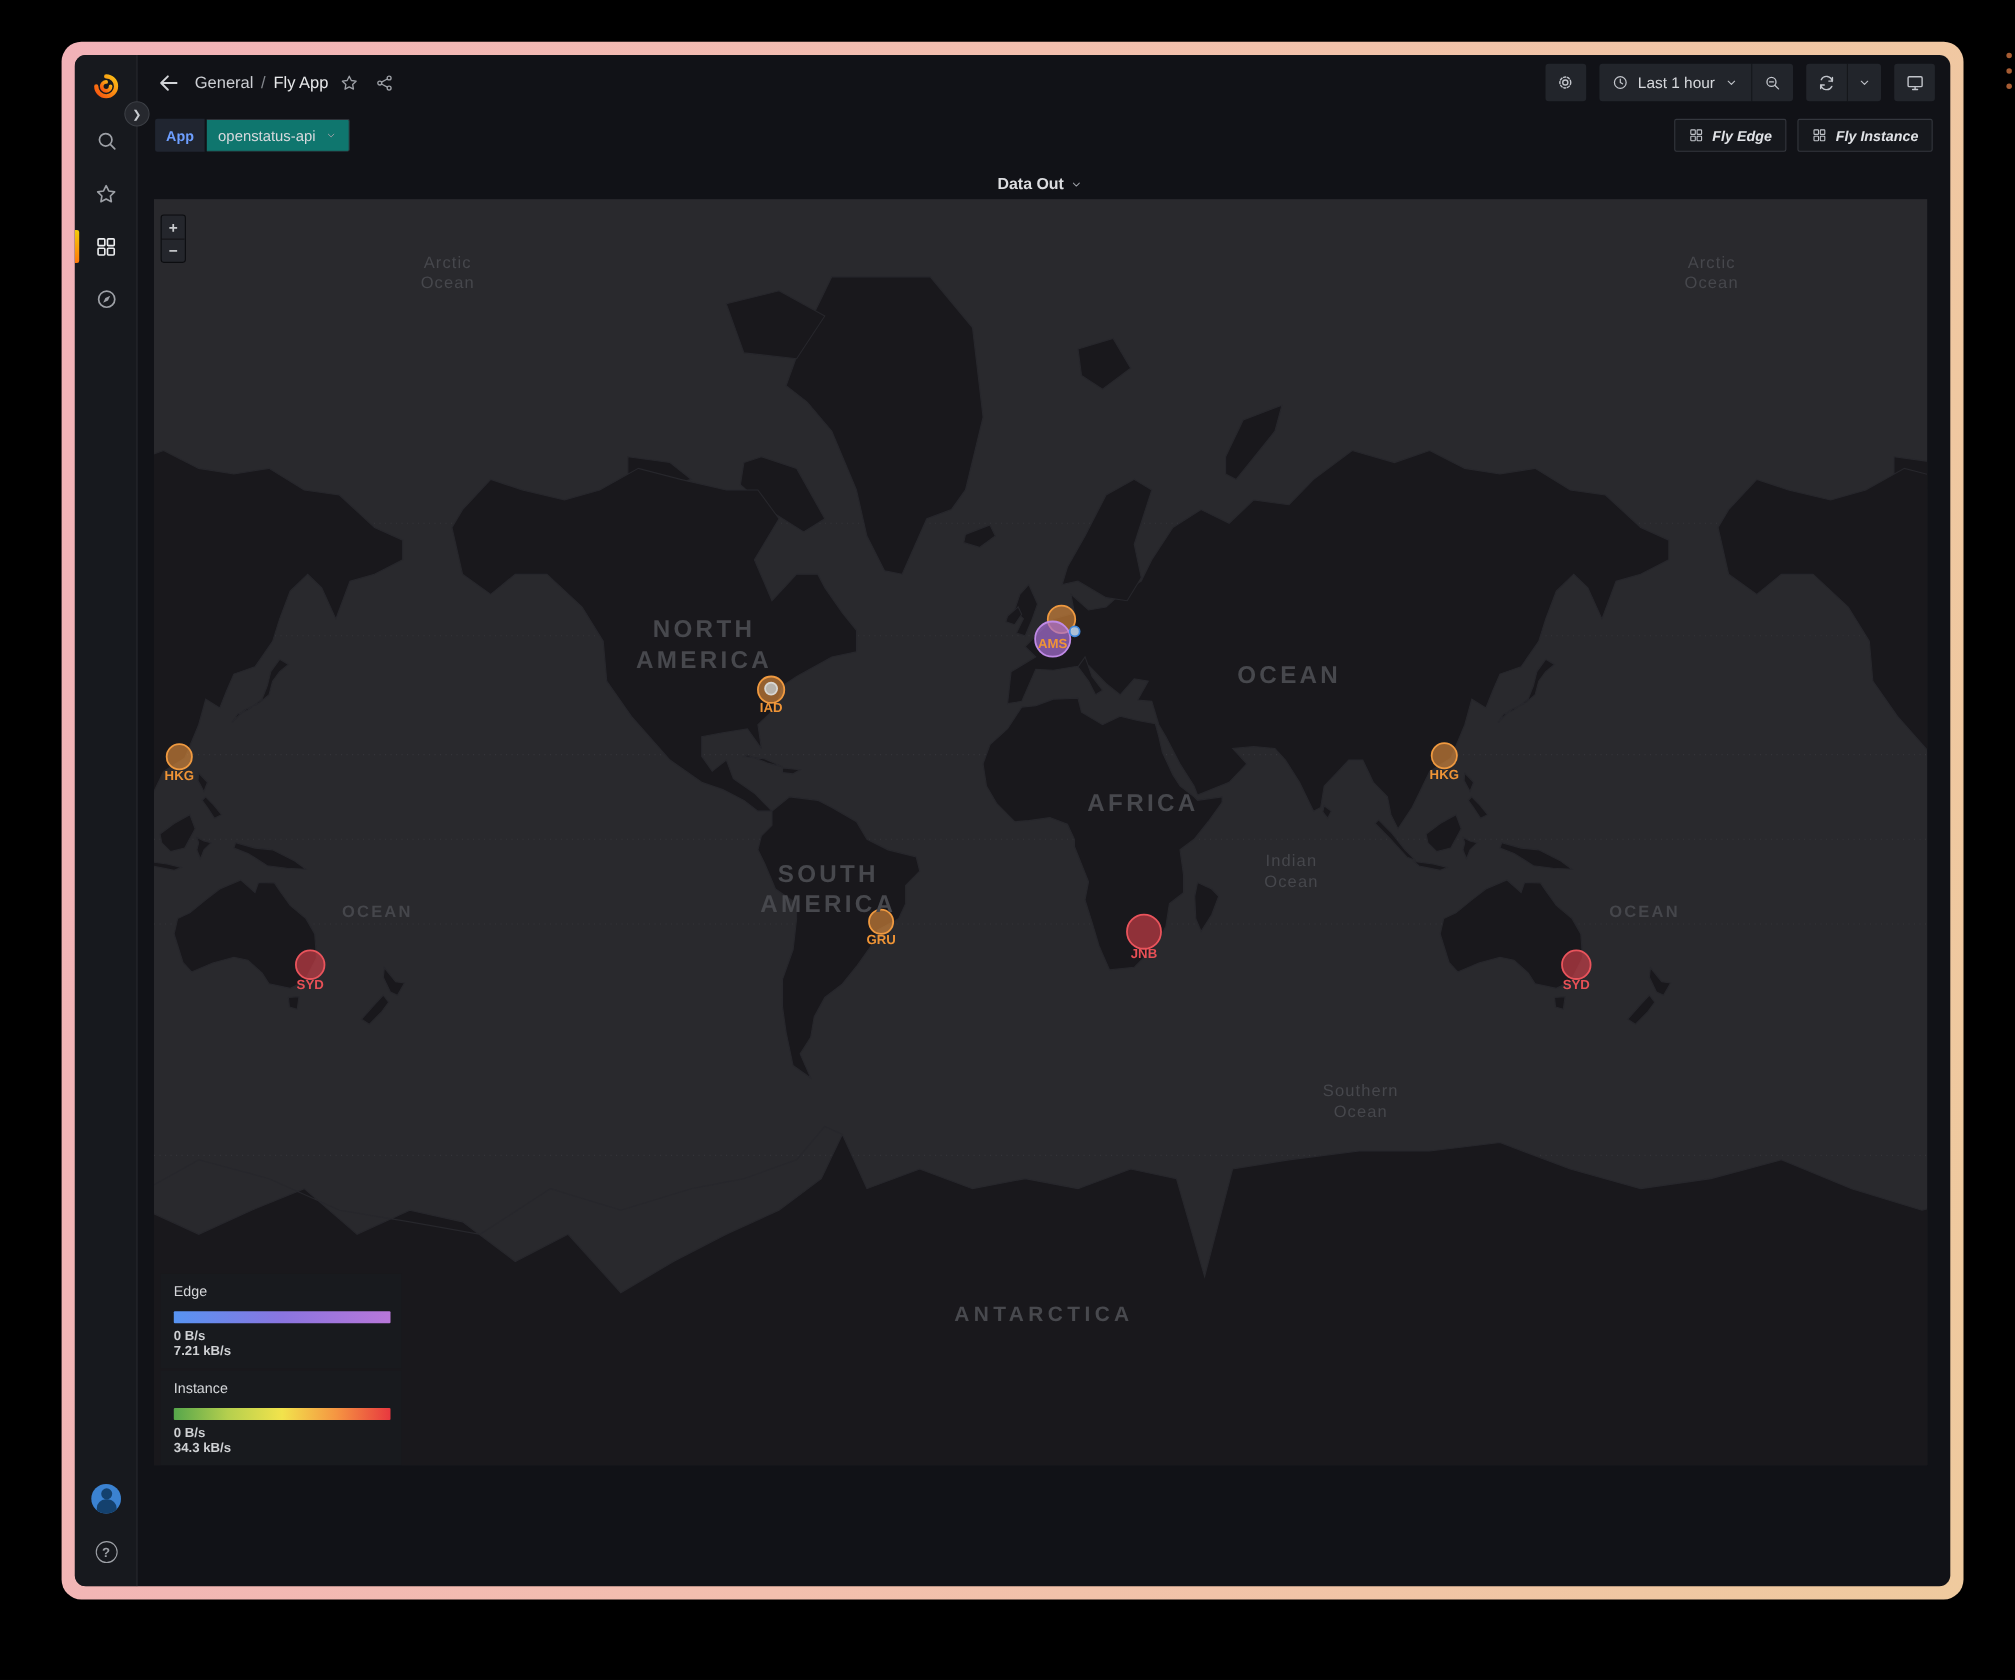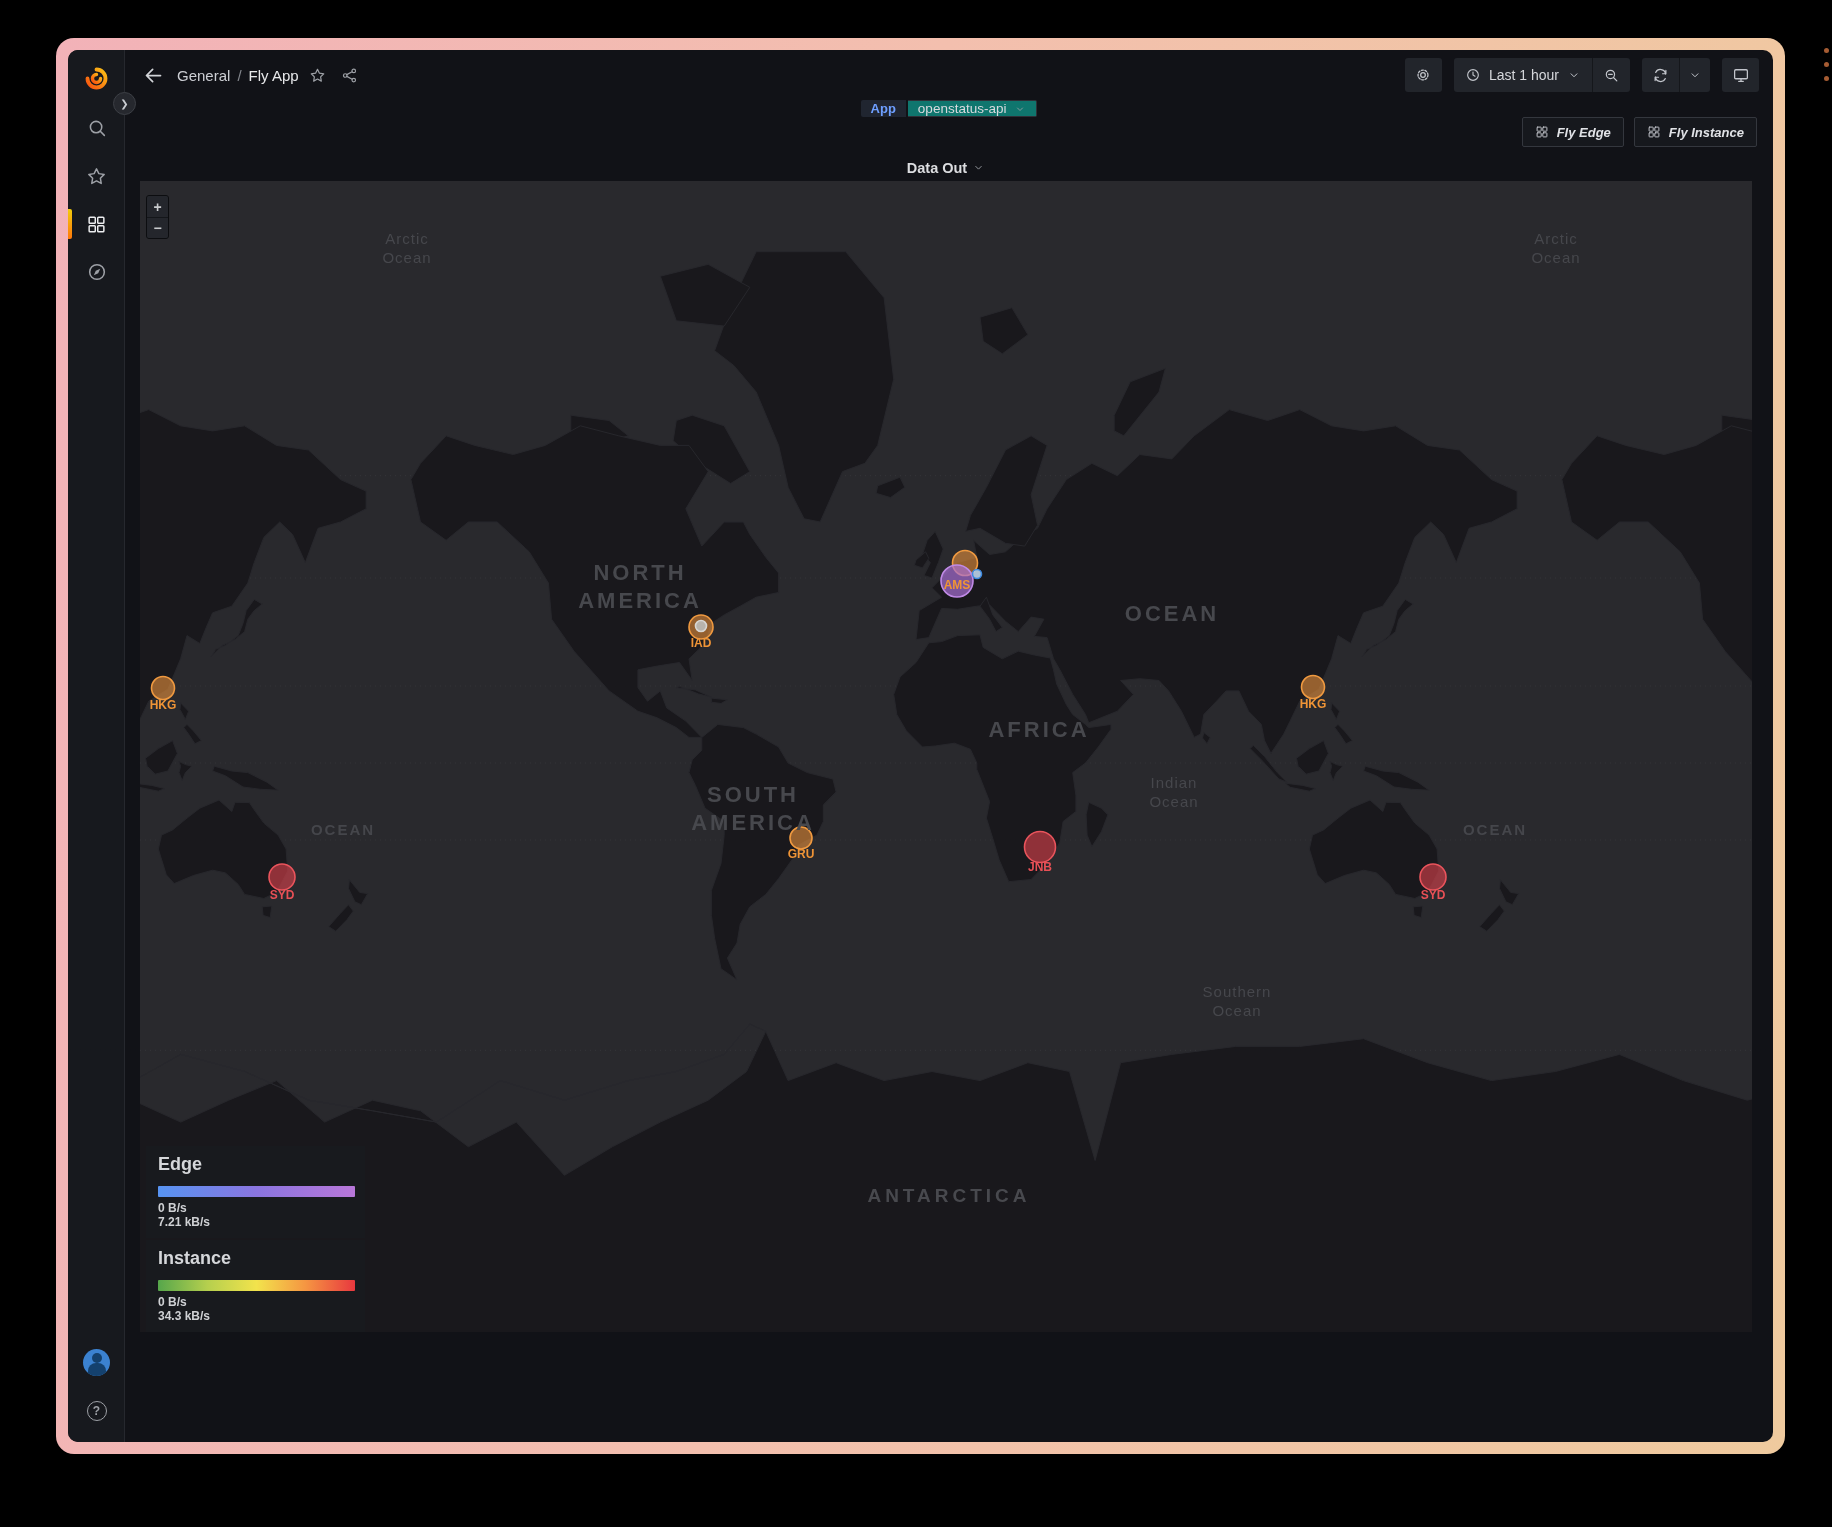--- a/index.html
+++ b/index.html
@@ -33,21 +33,21 @@
   .bc-sep { color:#85888e; }
   .bc-page { color:#e7e8ea; font-weight:500; }
   .hdr-icon-btn { width:26px; height:26px; display:flex; align-items:center; justify-content:center; margin-left:6px; }
   .hdr-right { margin-left:auto; display:flex; align-items:center; gap:12px; }
   .tool-group { display:flex; align-items:stretch; background:#22252b; border-radius:3px; overflow:hidden; }
   .tool-seg { display:flex; align-items:center; gap:8px; padding:0 11px; height:34px; color:#d6d8dc; font-size:14px; }
   .tool-seg + .tool-seg { border-left:1px solid #15171b; }
   .tool-btn { width:37px; height:34px; background:#22252b; border-radius:3px; display:flex; align-items:center; justify-content:center; }
 
   
-  .subheader { position:absolute; left:57px; right:0; top:50px; height:46px; display:flex; align-items:center; padding:0 16px;flex-direction:column; }
+  .subheader { position:absolute; left:57px; right:0; top:50px; height:46px; display:flex; align-items:center; padding:0 16px; }
   .var-chip { display:flex; align-items:stretch; height:30px; }
   .var-label { background:#202530; color:#6e9fff; font-size:13px; font-weight:600; display:flex; align-items:center; padding:0 10px; border-radius:2px 0 0 2px; }
   .var-value { background:#0f766e; border:1px solid #2e3138; border-left:none; color:#d8dade; font-size:13.5px; display:flex; align-items:center; gap:8px; padding:0 10px; border-radius:0 2px 2px 0; margin-left:2px; }
   .sub-right { margin-left:auto; display:flex; gap:10px; }
   .dash-link { display:flex; align-items:center; gap:8px; height:30px; padding:0 12px; background:#16181d; border:1px solid #34373e; border-radius:2px;
                color:#e0e2e6; font-size:13px; font-weight:600;font-style:italic; }
 
   
   .panel { position:absolute; left:72px; top:104px; width:1612px; height:1178px; }
   .panel-header { height:27px; display:flex; align-items:center; justify-content:center; gap:5px; }
@@ -63,21 +63,21 @@
   .map-label.land-big { color:#48494e; font-size:19px; font-weight:600; letter-spacing:4px; }
   .map-label.ocean { color:#46474c; font-size:15px; letter-spacing:1px; font-weight:500; }
 
   .zoom-ctl { position:absolute; left:6px; top:14px; width:23px; background:#1b1d22; border:1px solid #0c0d10; border-radius:3px; overflow:hidden; }
   .zoom-btn { width:100%; height:21px; display:flex; align-items:center; justify-content:center; color:#c9cbce; font-size:14px; font-weight:700; background:#24262c; }
   .zoom-btn + .zoom-btn { border-top:1px solid #14161a; }
 
   .legend { position:absolute; left:6px; bottom:0; width:219px; }
   .legend-box { background:rgba(24,26,31,0.95); padding:8px 10px 9px 12px; }
   .legend-box + .legend-box { margin-top:2px; }
-  .legend-title { color:#d5d7da; font-size:18px; font-weight:700; }
+  .legend-title { color:#d5d7da; font-size:13px; font-weight:400; }
   .legend-bar { height:11px; border-radius:1px; margin-top:11px; }
   .legend-vals { display:flex; justify-content:space-between; margin-top:4px; color:#cfd1d4; font-size:12px; font-weight:700;flex-direction:column; }
 
   .mkr-label { font-family:"Liberation Sans", sans-serif; font-size:12px; font-weight:700; text-anchor:middle; }
   svg .stk { fill:none; stroke:#9da0a6; stroke-width:1.7; stroke-linecap:round; stroke-linejoin:round; }
   svg .stk-w { fill:none; stroke:#d2d4d8; stroke-width:2; stroke-linecap:round; stroke-linejoin:round; }
   svg .stk-l { fill:none; stroke:#c2c5cb; stroke-width:1.7; stroke-linecap:round; stroke-linejoin:round; }
 </style>
 </head>
 <body>

